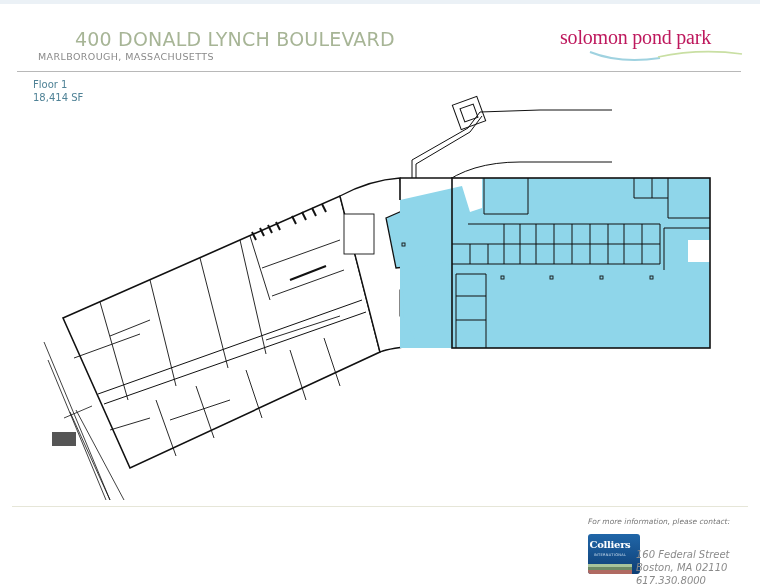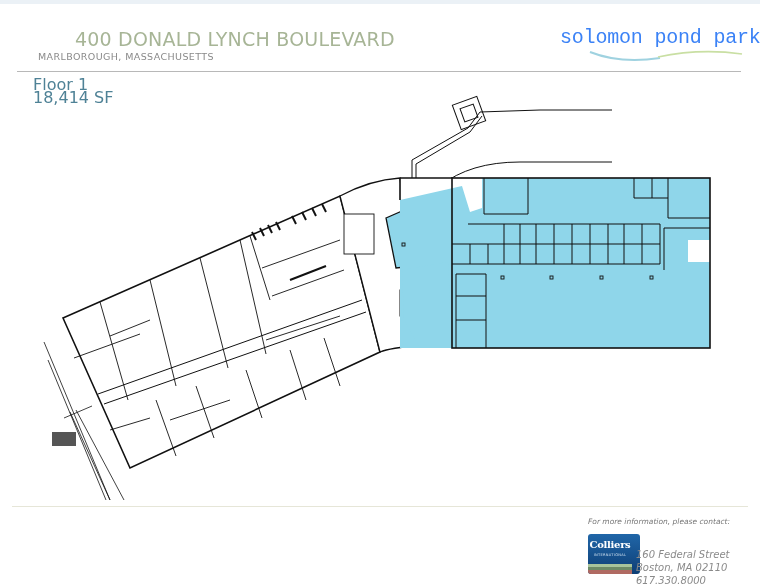--- a/index.html
+++ b/index.html
@@ -1,23 +1,23 @@
 <!DOCTYPE html>
 <html><head>
 <meta charset="utf-8">
 <style>
   html, body { margin: 0; padding: 0; }
   body { width: 760px; height: 585px; background: #ffffff; position: relative; overflow: hidden; font-family: "DejaVu Sans", sans-serif; }
   .topbar { position: absolute; left: 0; top: 0; width: 760px; height: 4px; background: #ebf1f6; }
   .title { position: absolute; left: 27px; top: 28px; font-size: 19px; color: #a7b596; letter-spacing: 0.2px; white-space: nowrap; font-family: "DejaVu Sans", sans-serif; font-weight: normal; margin-left: 48px; }
   .subtitle { position: absolute; left: 38px; top: 51px; font-size: 9.5px; color: #8a8a8a; letter-spacing: 0.4px; white-space: nowrap; }
   .header-rule { position: absolute; left: 17px; top: 71px; width: 724px; height: 1px; background: #b8b8b8; }
-  .floor-label { position: absolute; left: 33px; top: 78px; font-size: 16px; color: #4f8296; line-height: 13px; }
+  .floor-label { position: absolute; left: 33px; top: 78px; font-size: 10px; color: #4f8296; line-height: 13px; }
   .logo { position: absolute; left: 560px; top: 22px; width: 190px; height: 44px; }
-  .logo-text { position: absolute; left: 0; top: 4px; font-size: 20px; color: #3b82f6; letter-spacing: -0.2px; white-space: nowrap; font-family: Liberation Mono, monospace; font-weight: 300; }
+  .logo-text { position: absolute; left: 0; top: 4px; font-size: 20px; color: #be185d; letter-spacing: -0.2px; white-space: nowrap; font-family: Liberation Serif, serif; font-weight: 300; }
   .logo svg { position: absolute; left: 0; top: 0; }
   .plan { position: absolute; left: 0; top: 90px; }
   .footer-rule { position: absolute; left: 12px; top: 506px; width: 736px; height: 1px; background: #e6e6d8; }
   .contact-label { position: absolute; left: 588px; top: 517px; font-size: 7.5px; color: #777; font-style: italic; white-space: nowrap; }
   .colliers { position: absolute; left: 588px; top: 534px; width: 52px; height: 40px; border-radius: 3px; overflow: hidden; background: linear-gradient(#2066a8, #0e3e75); }
   .colliers-name { position: absolute; left: 0; top: 5px; width: 44px; text-align: center; color: #ffffff; font-family: "DejaVu Serif", serif; font-size: 10px; font-weight: bold; letter-spacing: -0.3px; }
   .colliers-intl { position: absolute; left: 0; top: 19px; width: 44px; text-align: center; color: #cfe0f0; font-size: 3.6px; letter-spacing: 0.3px; }
   .colliers-stripe1 { position: absolute; left: 0; top: 30px; width: 44px; height: 3px; background: #a7c39b; }
   .colliers-stripe2 { position: absolute; left: 0; top: 33px; width: 44px; height: 3px; background: #6d8a66; }
   .colliers-stripe3 { position: absolute; left: 0; top: 36px; width: 44px; height: 4px; background: #b06a62; }

